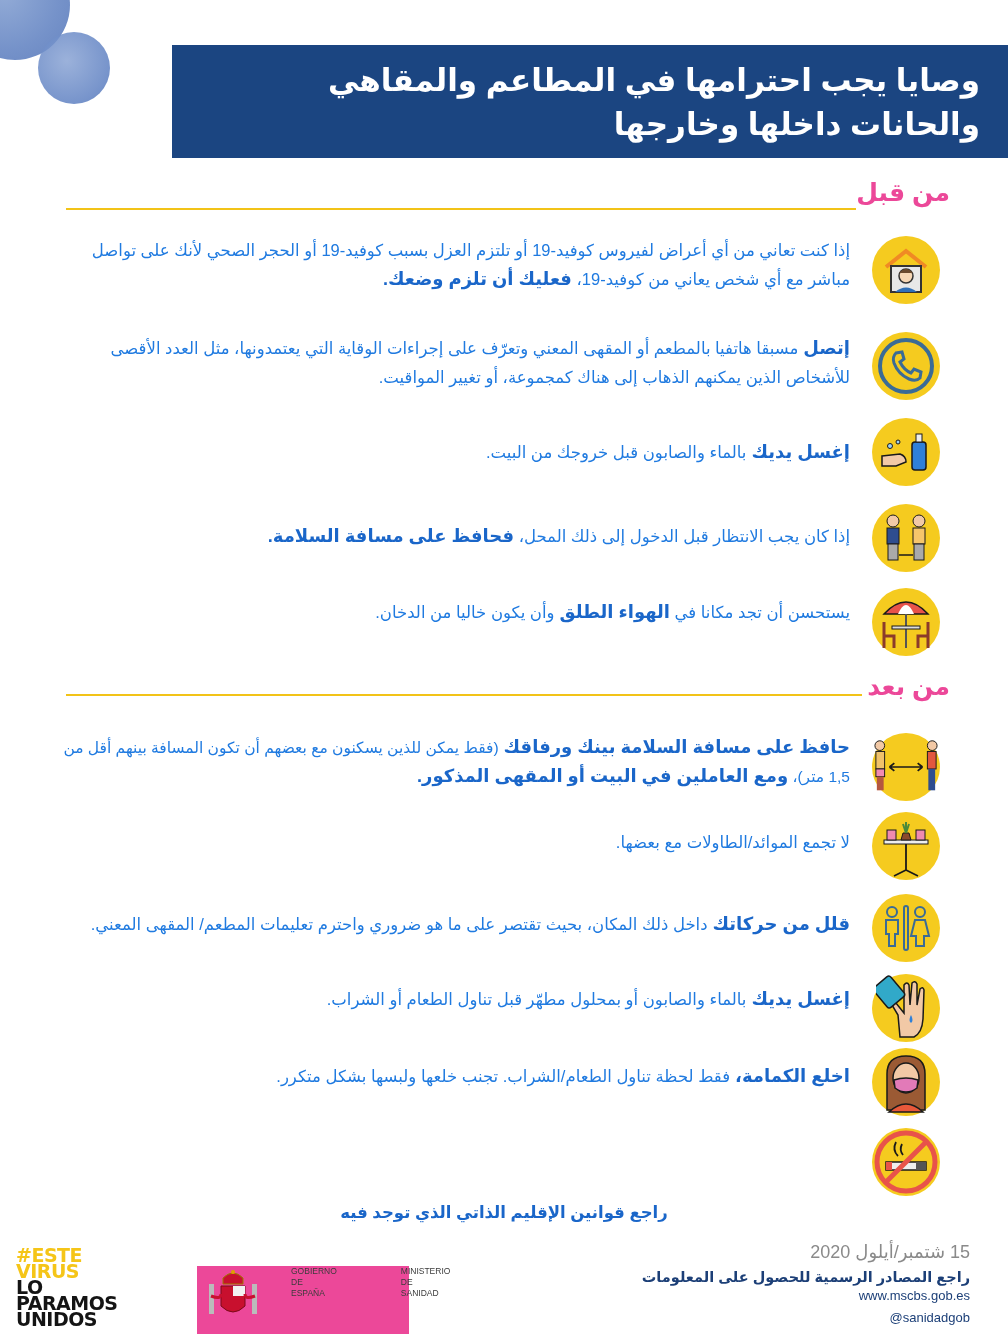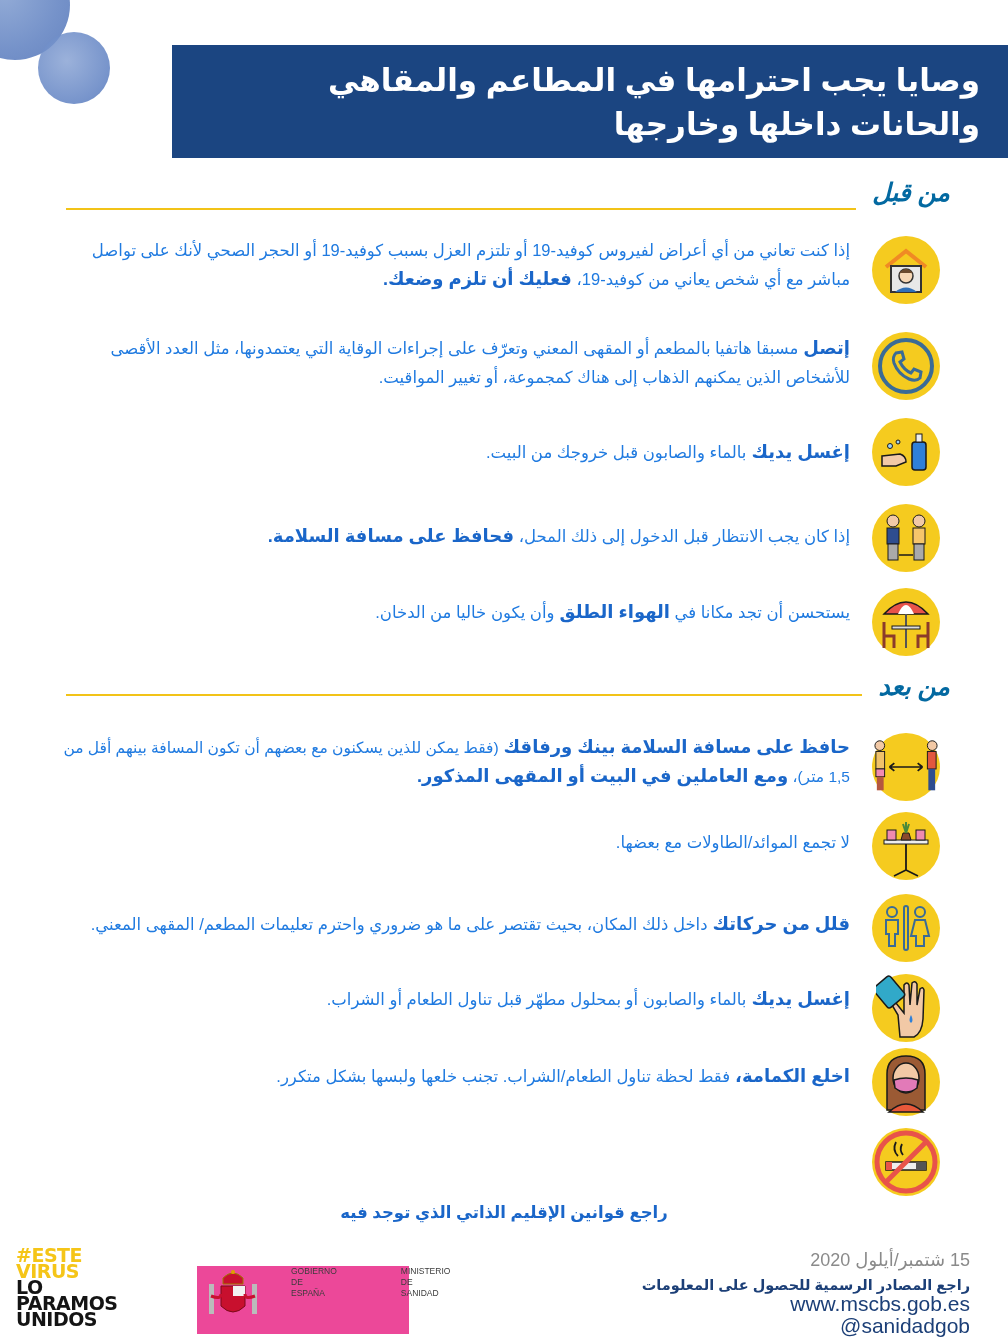--- a/index.html
+++ b/index.html
@@ -15,21 +15,21 @@
     background:radial-gradient(circle at 40% 40%, #8aa4d4 0%, #5f81c2 70%, #4a6db3 100%); opacity:0.85; }
 
   .title-bar {
     position:absolute; left:172px; top:45px; width:836px; height:113px;
     background:#1b4581; color:#fff; direction:rtl;
     box-sizing:border-box; padding:14px 28px 0 30px;
   }
   .title-bar h1 { margin:0; font-size:31px; line-height:44px; font-weight:bold; text-align:right; }
 
   .section-head { position:absolute; direction:rtl; }
-  .section-head .label { position:absolute; right:0; top:0; font-size:25px; font-weight:bold; font-style:italic; color:#0369a1; white-space:nowrap; }
+  .section-head .label { position:absolute; right:0; top:0; font-size:25px; font-weight:bold; color:#ec4899; white-space:nowrap; }
   .section-head .rule { position:absolute; height:2px; background:#f2c318; }
 
   .item { position:absolute; left:60px; right:30px; direction:rtl; }
   .item .icon {
     position:absolute; right:38px; width:68px; height:68px; border-radius:50%;
     background:#f5cb1f; display:flex; align-items:center; justify-content:center;
   }
   .item .text {
     position:absolute; right:128px; left:0; color:#1f7ae0; font-size:16.5px; line-height:29px; text-align:right;
   }
@@ -41,23 +41,23 @@
   .campaign { position:absolute; left:16px; top:1247px; font-family:"DejaVu Sans", sans-serif; font-weight:bold; line-height:16px; font-size:19px; letter-spacing:-0.5px; }
   .campaign .y { color:#f5c518; }
   .campaign .k { color:#141414; }
 
   .gov-logo { position:absolute; left:197px; top:1266px; width:212px; height:68px; background:#ec4899; display:flex; align-items:flex-start;gap:24px; }
   .gov-logo .crest { width:56px; height:56px; margin-left:8px; position:relative; }
   .gov-logo .sep { width:1px; height:68px; background:#e6b80c; margin:0 8px; }
   .gov-logo .txt { font-size:8.5px; color:#3b3b3b; line-height:11px; }
 
   .footer-r { position:absolute; right:38px; top:1241px; text-align:right; }
-  .footer-r .date { color:#8a8a8a; font-size:18px; direction:rtl;margin-top:8px; }
+  .footer-r .date { color:#8a8a8a; font-size:18px; direction:rtl; }
   .footer-r .ref { color:#1c3f77; font-weight:bold; font-size:14.5px; direction:rtl; margin-top:6px; }
-  .footer-r .url, .footer-r .handle { color:#1c3f77; font-size:21px; line-height:22px; }
+  .footer-r .url, .footer-r .handle { color:#1c3f77; font-size:13px; line-height:22px; }
 </style>
 </head>
 <body>
 
 <div>
   <div class="virus v1"></div>
   <div class="virus v2"></div>
 </div>
 
 <div class="title-bar">

